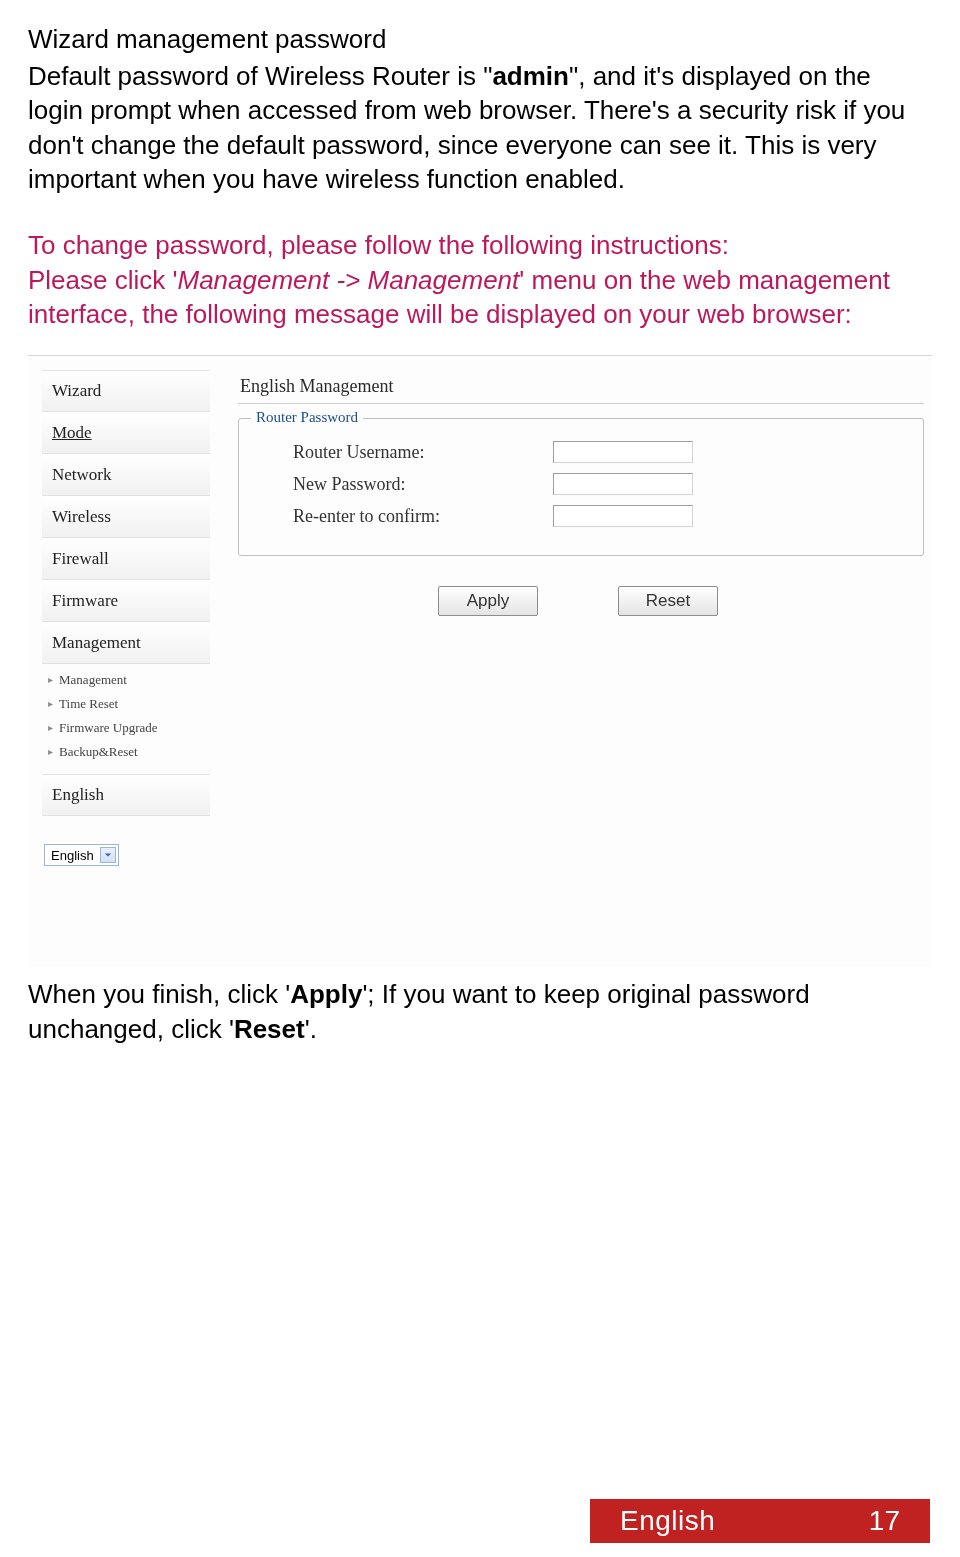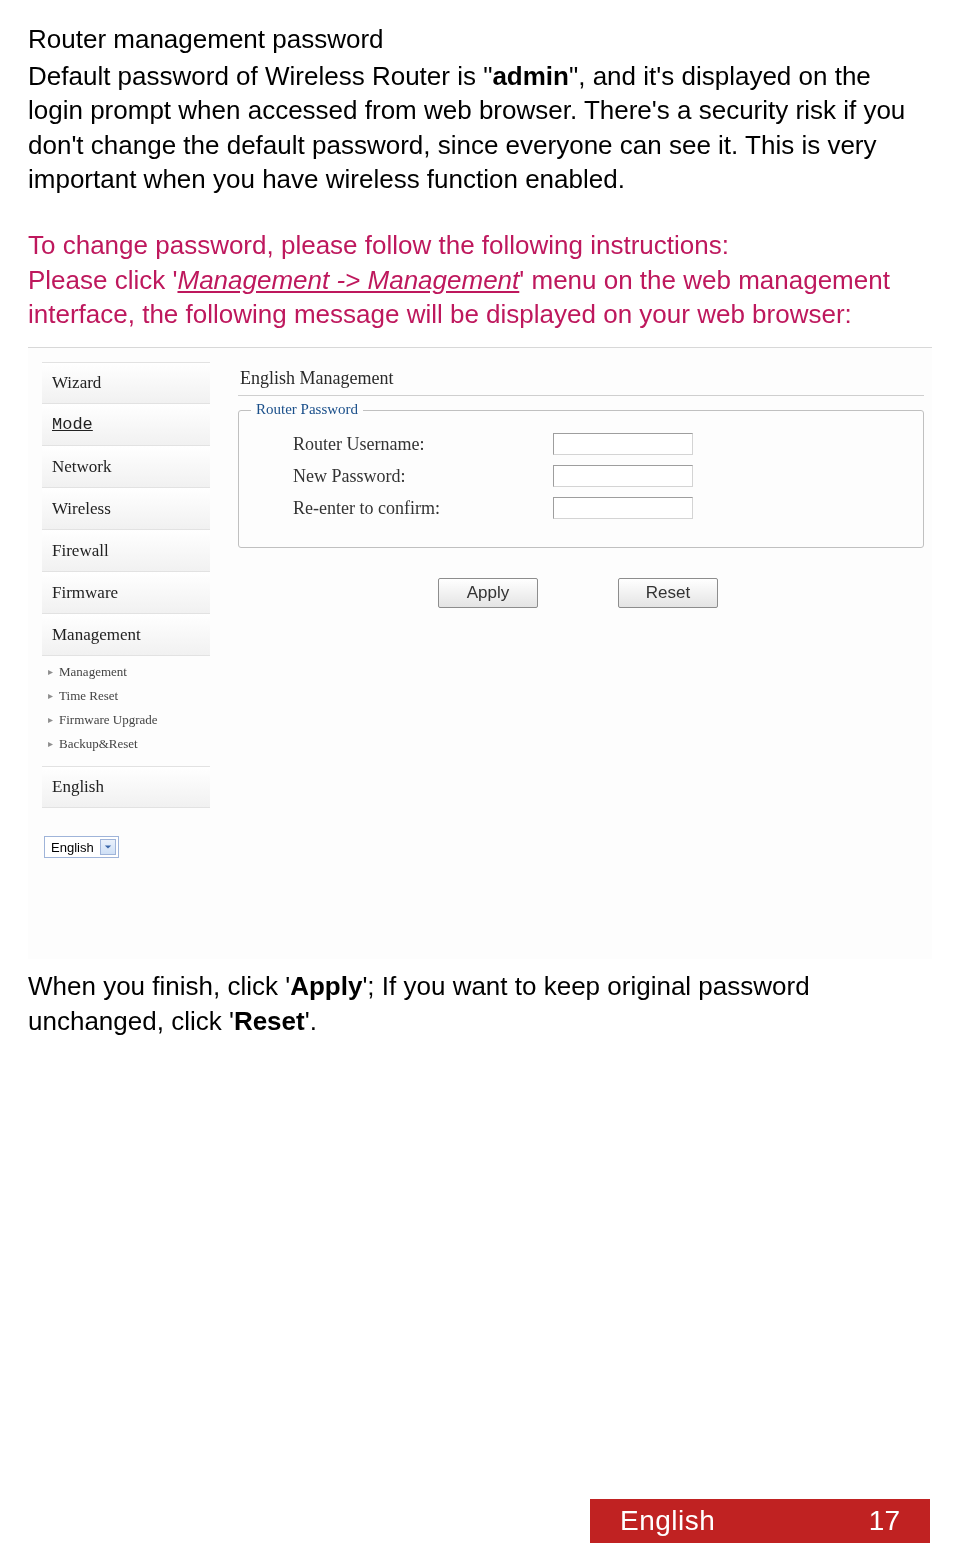--- a/index.html
+++ b/index.html
@@ -26,23 +26,23 @@
       color: #000;
     }
     .intro-para .admin { font-weight: bold; text-align: right; }
     .blue-para {
       margin-top: 32px;
       font-size: 26px;
       font-weight: normal;
       line-height: 1.32;
       color: #be185d;
     }
-    .blue-para .mng-path { font-style: italic; text-decoration: underline; }
+    .blue-para .mng-path { font-style: italic; }
     .screenshot {
-      margin-top: 16px;
+      margin-top: 24px;
       width: 904px;
       height: 612px;
       background: #fdfdfd;
       border-top: 1px solid #d8d8d8;
       position: relative;
       overflow: hidden;
     }
     .ss-inner {
       display: flex;
       padding: 14px 0 0 14px;
@@ -57,21 +57,21 @@
       height: 42px;
       font-family: "SimSun", "NSimSun", serif;
       font-size: 17px;
       color: #222;
       padding: 0 10px;
       border-bottom: 1px solid #e2e2e2;
       background: linear-gradient(#ffffff, #f1f1f1);
       white-space: nowrap;
     }
     .nav-item:first-child { border-top: 1px solid #e2e2e2; }
-    .nav-item.selected { text-decoration: underline; font-family: Liberation Mono, monospace; }
+    .nav-item.selected { text-decoration: underline; }
     .sub-items { padding: 4px 0 10px 4px; }
     .sub-item {
       display: flex;
       align-items: center;
       gap: 6px;
       font-family: "SimSun", "NSimSun", serif;
       font-size: 13px;
       color: #444;
       padding: 4px 0 4px 2px;
       white-space: nowrap;
@@ -195,21 +195,21 @@
       justify-content: space-between;
       padding: 0 30px 0 30px;
       font-size: 28px;
     }
     .footer-lang { letter-spacing: 0.5px; }
     .footer-page { font-size: 28px; }
   </style>
 </head>
 <body>
 
-<div class="section-title">Router management password</div>
+<div class="section-title">Wizard management password</div>
 
 <p class="intro-para">
   <span>Default password of Wireless Router is "</span><span class="admin">admin</span><span>", and it's displayed on the login prompt when accessed from web browser. There's a security risk if you don't change the default password, since everyone can see it. This is very important when you have wireless function enabled.</span>
 </p>
 
 <p class="blue-para">
   <span>To change password, please  follow the following instructions:</span><br>
   <span>Please click '</span><span class="mng-path">Management -&gt; Management</span><span>' menu on the web management interface, the following message will be displayed on your web browser:</span>
 </p>
 

